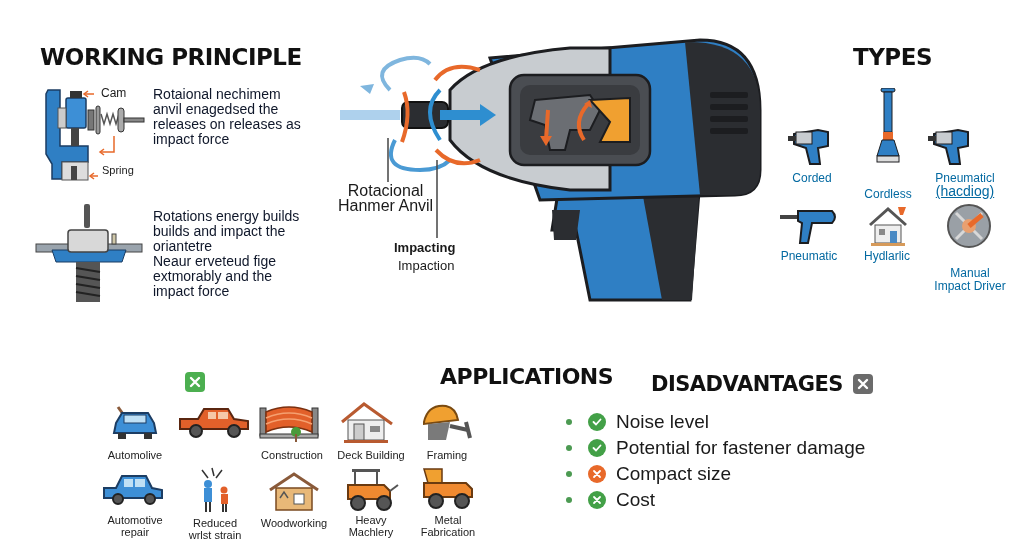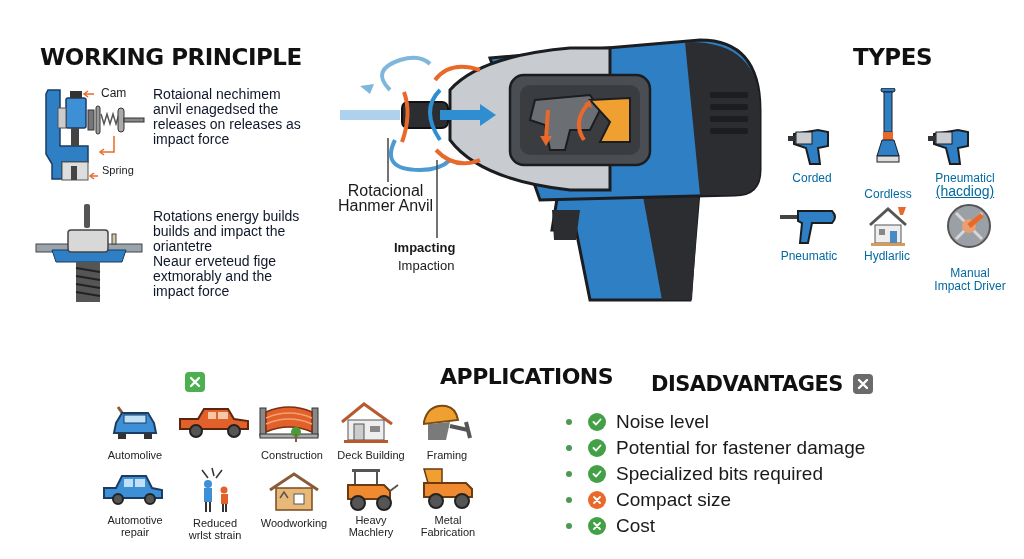--- a/index.html
+++ b/index.html
@@ -344,29 +344,20 @@
     <span class="dis-bullet"></span>
     <span class="dis-icon" style="background:#43a047;">
       <svg width="10" height="10" viewBox="0 0 10 10">
           <path d="M1.5 5 L4 7.5 L8.5 2.5" fill="none" stroke="#fff" stroke-width="1.8" stroke-linecap="round"></path>
         </svg>
     </span>
     <span class="dis-label">Potential for fastener damage</span>
   </div>
   <div class="dis-item">
     <span class="dis-bullet"></span>
-    <span class="dis-icon" style="background:#43a047;">
-      <svg width="10" height="10" viewBox="0 0 10 10">
-          <path d="M1.5 5 L4 7.5 L8.5 2.5" fill="none" stroke="#fff" stroke-width="1.8" stroke-linecap="round"></path>
-        </svg>
-    </span>
-    <span class="dis-label">Specialized bits required</span>
-  </div>
-  <div class="dis-item">
-    <span class="dis-bullet"></span>
     <span class="dis-icon" style="background:#e8692a;">
       <svg width="10" height="10" viewBox="0 0 10 10">
           <path d="M2 2 L8 8 M8 2 L2 8" stroke="#fff" stroke-width="1.8" stroke-linecap="round"></path>
         </svg>
     </span>
     <span class="dis-label">Compact size</span>
   </div>
   <div class="dis-item">
     <span class="dis-bullet"></span>
     <span class="dis-icon" style="background:#43a047;">

